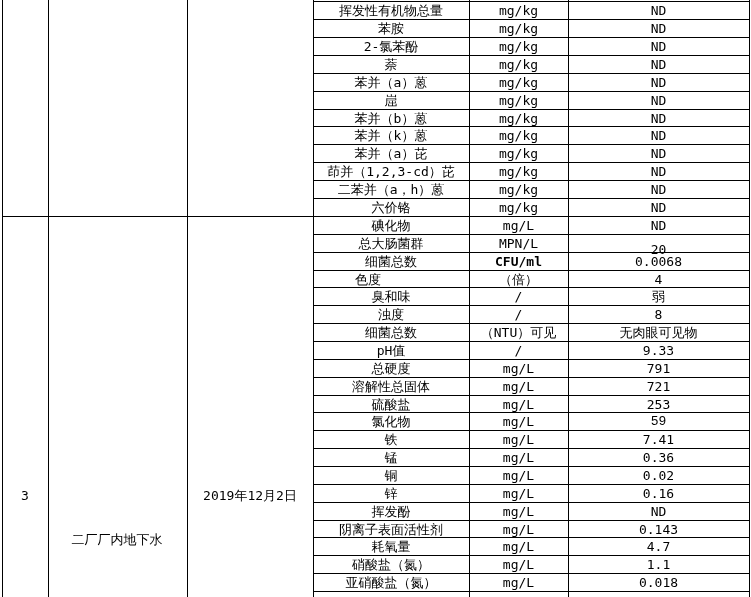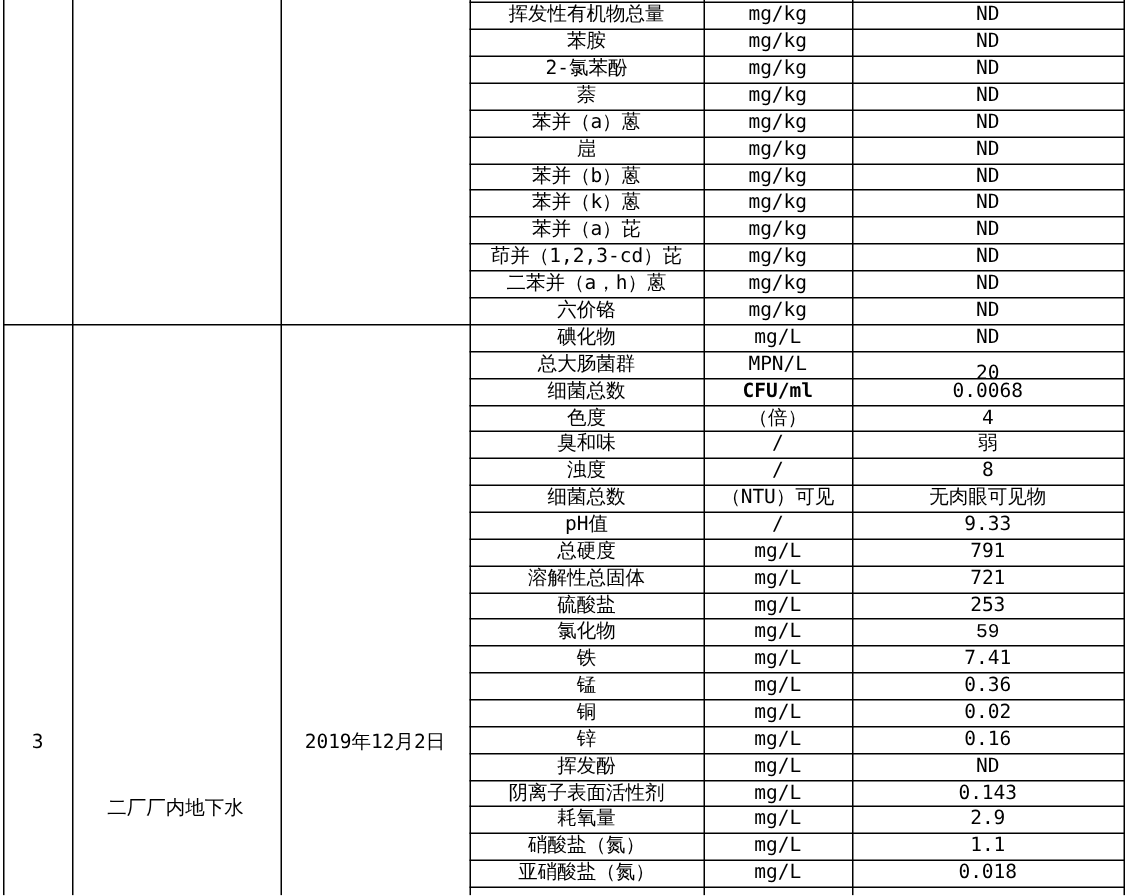--- a/index.html
+++ b/index.html
@@ -118,21 +118,21 @@
       <span class="cell" style="left: 658.5px; top: 207px;">ND</span>
       <span class="cell" style="left: 391px; top: 224.9px;">碘化物</span>
       <span class="cell" style="left: 518.5px; top: 224.9px;">mg/L</span>
       <span class="cell" style="left: 658.5px; top: 224.9px;">ND</span>
       <span class="cell" style="left: 391px; top: 242.8px;">总大肠菌群</span>
       <span class="cell" style="left: 518.5px; top: 242.8px;">MPN/L</span>
       <span class="cell" style="left: 658.5px; top: 249px;">20</span>
       <span class="cell" style="left: 391px; top: 260.6px;">细菌总数</span>
       <span class="cell" style="left: 518.5px; top: 260.6px; font-weight: bold;">CFU/ml</span>
       <span class="cell" style="left: 658.5px; top: 260.6px;">0.0068</span>
-      <span class="cell" style="left: 391px; top: 278.5px;">色度</span>
+      <span class="cell" style="left: 368px; top: 278.5px;">色度</span>
       <span class="cell" style="left: 518.5px; top: 278.5px;">（倍）</span>
       <span class="cell" style="left: 658.5px; top: 278.5px;">4</span>
       <span class="cell" style="left: 391px; top: 296.4px;">臭和味</span>
       <span class="cell" style="left: 518.5px; top: 296.4px;">/</span>
       <span class="cell" style="left: 658.5px; top: 296.4px;">弱</span>
       <span class="cell" style="left: 391px; top: 314.2px;">浊度</span>
       <span class="cell" style="left: 518.5px; top: 314.2px;">/</span>
       <span class="cell" style="left: 658.5px; top: 314.2px;">8</span>
       <span class="cell" style="left: 391px; top: 332.1px;">细菌总数</span>
       <span class="cell" style="left: 518.5px; top: 332.1px;">（NTU）可见</span>
@@ -165,21 +165,21 @@
       <span class="cell" style="left: 518.5px; top: 492.8px;">mg/L</span>
       <span class="cell" style="left: 658.5px; top: 492.8px;">0.16</span>
       <span class="cell" style="left: 391px; top: 510.6px;">挥发酚</span>
       <span class="cell" style="left: 518.5px; top: 510.6px;">mg/L</span>
       <span class="cell" style="left: 658.5px; top: 510.6px;">ND</span>
       <span class="cell" style="left: 391px; top: 528.5px;">阴离子表面活性剂</span>
       <span class="cell" style="left: 518.5px; top: 528.5px;">mg/L</span>
       <span class="cell" style="left: 658.5px; top: 528.5px;">0.143</span>
       <span class="cell" style="left: 391px; top: 546.4px;">耗氧量</span>
       <span class="cell" style="left: 518.5px; top: 546.4px;">mg/L</span>
-      <span class="cell" style="left: 658.5px; top: 546.4px;">2.9</span>
+      <span class="cell" style="left: 658.5px; top: 546.4px;">4.7</span>
       <span class="cell" style="left: 391px; top: 564.2px;">硝酸盐（氮）</span>
       <span class="cell" style="left: 518.5px; top: 564.2px;">mg/L</span>
       <span class="cell" style="left: 658.5px; top: 564.2px;">1.1</span>
       <span class="cell" style="left: 391px; top: 582.1px;">亚硝酸盐（氮）</span>
       <span class="cell" style="left: 518.5px; top: 582.1px;">mg/L</span>
       <span class="cell" style="left: 658.5px; top: 582.1px;">0.018</span>
     </div>
 
 </div>
 

